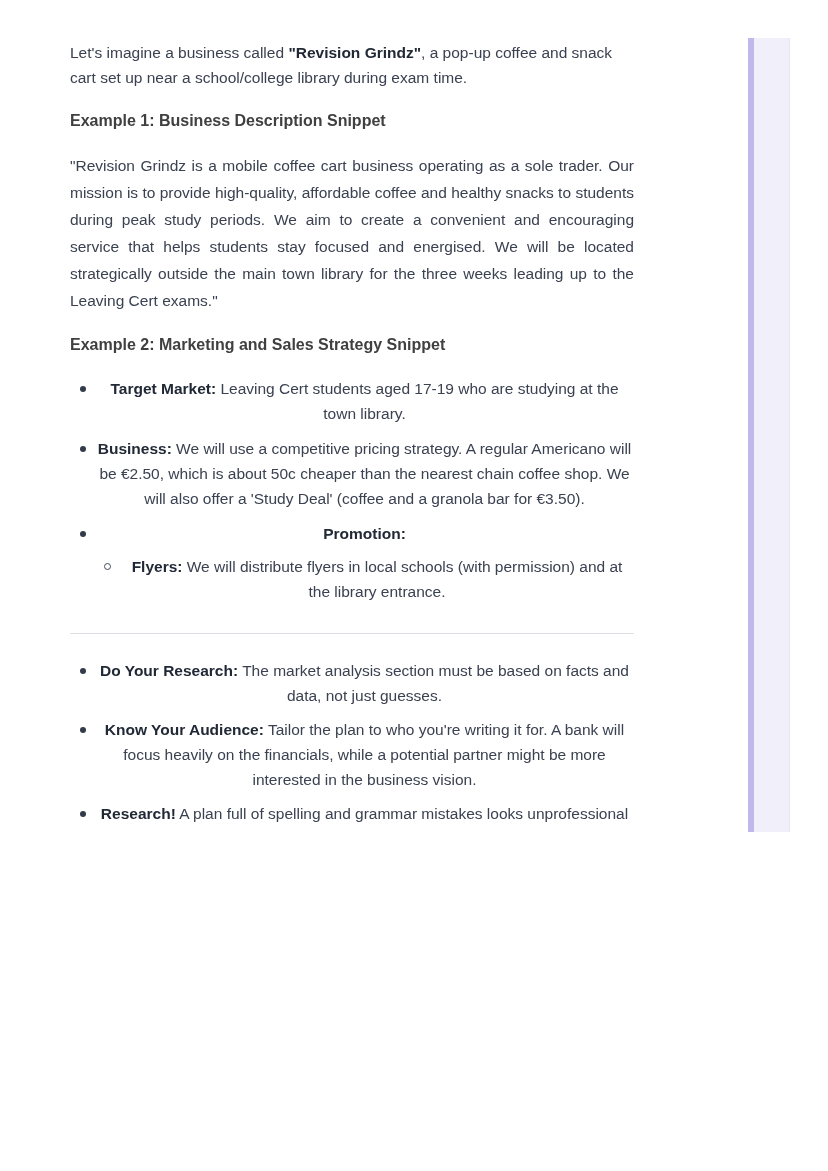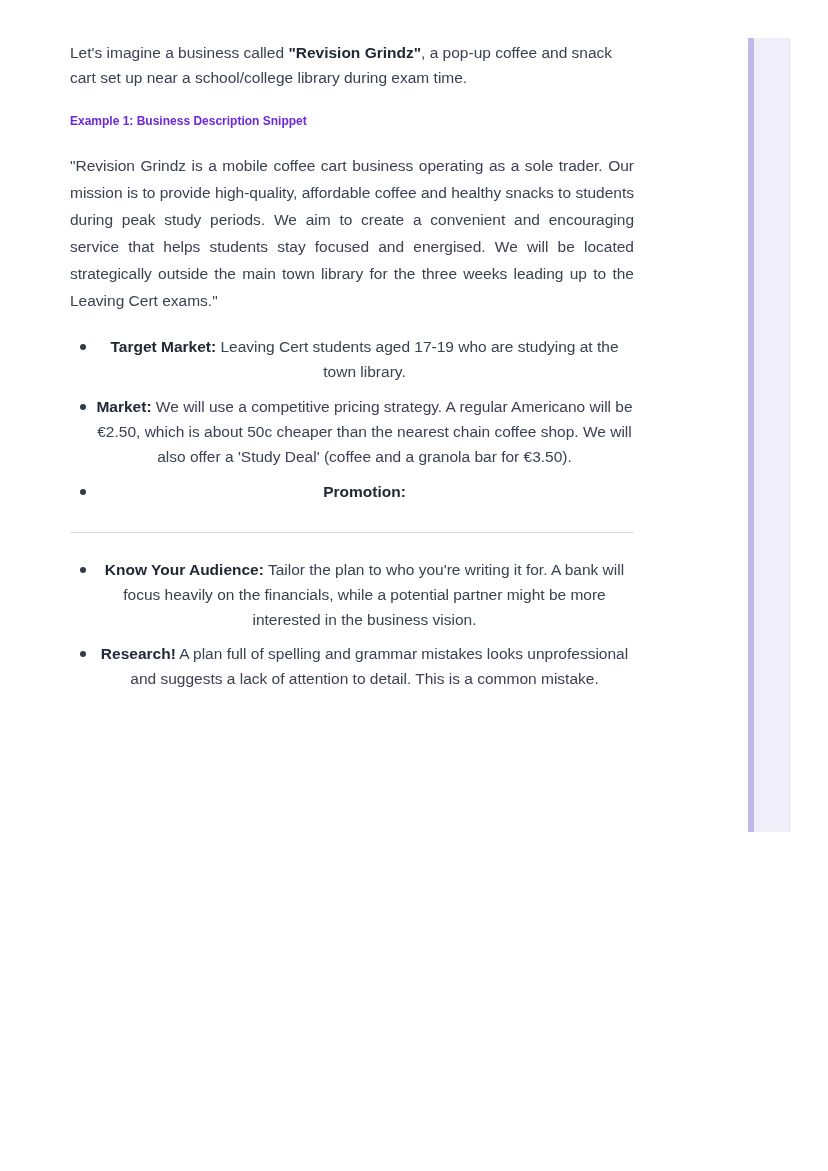--- a/index.html
+++ b/index.html
@@ -7,21 +7,21 @@
     position:relative; width:828px; height:832px; background:#ffffff;
     font-family:"Liberation Sans", sans-serif; overflow:hidden;
   }
   .content {
     position:absolute; left:70px; top:40px; width:564px;
     color:#3a4150; font-size:15.5px; line-height:25px;
   }
   .para { margin:0 0 20px 0; }
   .quote { text-align:justify; line-height:27px; margin:0 0 20px 0; }
   .h3 {
-    font-weight:bold; color:#6d28d9; font-size:12px; line-height:22px;
+    font-weight:bold; color:#404040; font-size:16px; line-height:22px;
     margin:0 0 20px 0;
   }
   strong, .b { font-weight:bold; color:#212936; }
   ul.list { list-style:none; margin:0 0 10px 0; padding:0;text-align:center; }
   li.item { display:flex; margin:0 0 10px 0; }
   ul.notes-list li.item { margin:0 0 9px 0; }
   .m1 { flex:0 0 25px; display:flex; justify-content:center; }
   .dot { width:6px; height:6px; border-radius:50%; background:#333b49; margin-top:10px; }
   .m2 { flex:0 0 25px; display:flex; justify-content:center; }
   .ring { width:5px; height:5px; border-radius:50%; border:1.5px solid #454d5c; margin-top:9px; }
@@ -49,50 +49,63 @@
 <div class="page">
 
   <div class="content">
 
     <p class="para"><span>Let's imagine a business called </span><strong>"Revision Grindz"</strong><span>, a pop-up coffee and snack cart set up near a school/college library during exam time.</span></p>
 
     <p class="h3">Example 1: Business Description Snippet</p>
 
     <p class="quote">"Revision Grindz is a mobile coffee cart business operating as a sole trader. Our mission is to provide high-quality, affordable coffee and healthy snacks to students during peak study periods. We aim to create a convenient and encouraging service that helps students stay focused and energised. We will be located strategically outside the main town library for the three weeks leading up to the Leaving Cert exams."</p>
 
+    <p class="h3">Example 2: Marketing and Sales Strategy Snippet</p>
 
     <ul class="list">
       <li class="item">
         <span class="m1">
             <span class="dot"></span>
           </span>
         <div class="li-body"><strong>Target Market:</strong><span> Leaving Cert students aged 17-19 who are studying at the town library.</span></div>
       </li>
       <li class="item">
         <span class="m1">
             <span class="dot"></span>
           </span>
-        <div class="li-body"><strong>Market:</strong><span> We will use a competitive pricing strategy. A regular Americano will be €2.50, which is about 50c cheaper than the nearest chain coffee shop. We will also offer a 'Study Deal' (coffee and a granola bar for €3.50).</span></div>
+        <div class="li-body"><strong>Business:</strong><span> We will use a competitive pricing strategy. A regular Americano will be €2.50, which is about 50c cheaper than the nearest chain coffee shop. We will also offer a 'Study Deal' (coffee and a granola bar for €3.50).</span></div>
       </li>
       <li class="item">
         <span class="m1">
             <span class="dot"></span>
           </span>
         <div class="li-body">
           <strong>Promotion:</strong><span></span>
           <ul class="sublist">
+            <li class="item">
+              <span class="m2">
+                  <span class="ring"></span>
+                </span>
+              <div class="li-body"><strong>Flyers:</strong><span> We will distribute flyers in local schools (with permission) and at the library entrance.</span></div>
+            </li>
           </ul>
         </div>
       </li>
     </ul>
 
     <hr class="divider">
 
 
     <ul class="list notes-list">
+      <li class="item">
+        <span class="m1">
+            <span class="dot"></span>
+          </span>
+        <div class="li-body"><strong>Do Your Research:</strong><span> The market analysis section must be based on facts and data, not just guesses.</span></div>
+      </li>
       <li class="item">
         <span class="m1">
             <span class="dot"></span>
           </span>
         <div class="li-body"><strong>Know Your Audience:</strong><span> Tailor the plan to who you're writing it for. A bank will focus heavily on the financials, while a potential partner might be more interested in the business vision.</span></div>
       </li>
       <li class="item">
         <span class="m1">
             <span class="dot"></span>
           </span>

